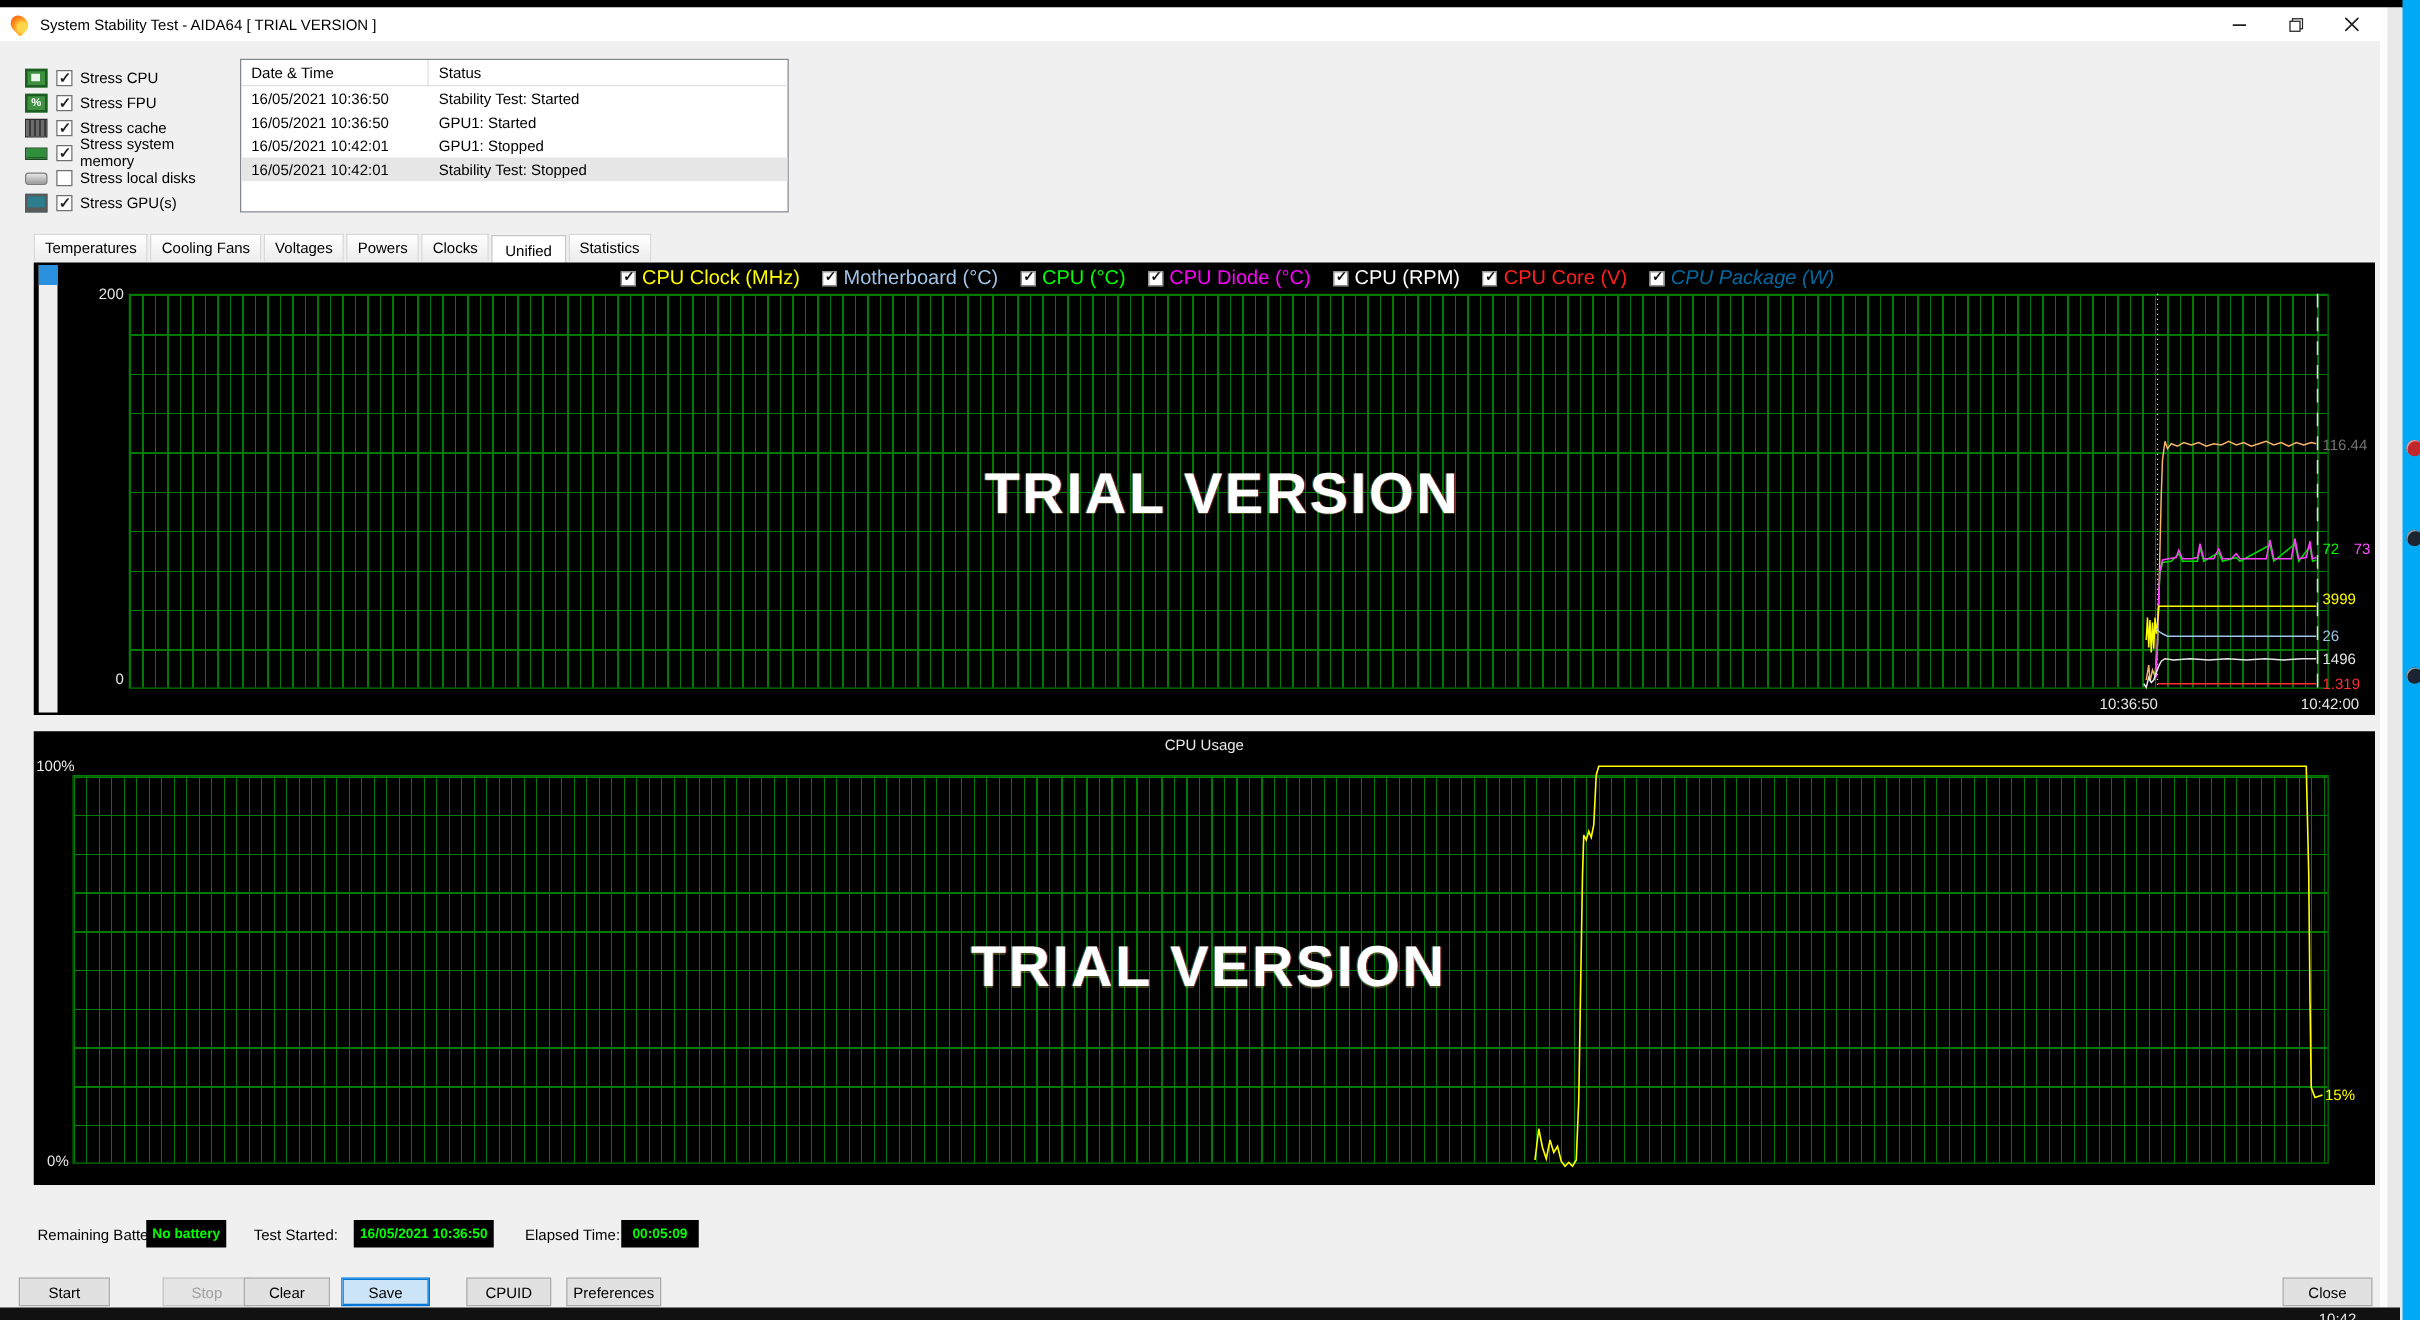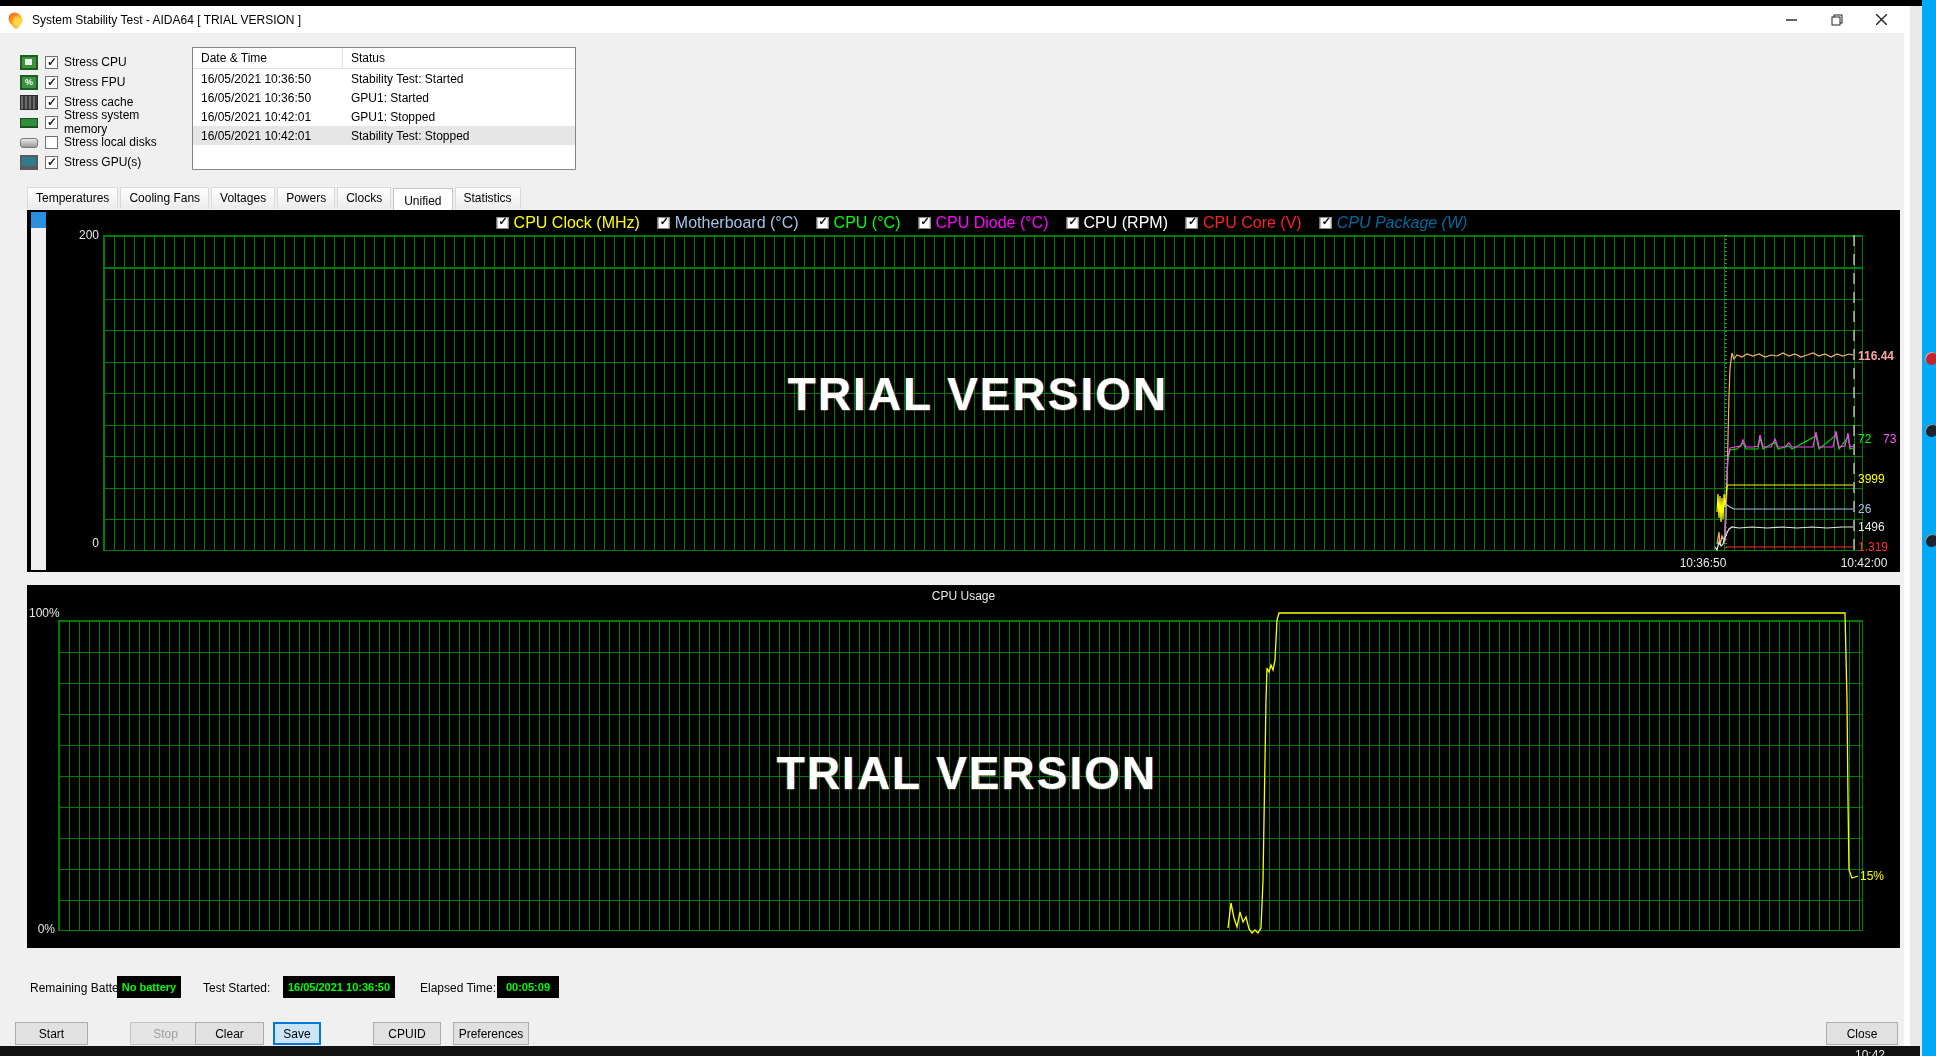--- a/index.html
+++ b/index.html
@@ -34,21 +34,21 @@
   .icon-fpu    { background:#3d9140; border:2px solid #1c5e22; color:#fff; font-size:9px; font-weight:bold; text-align:center; line-height:10px; }
   .icon-cache  { background:repeating-linear-gradient(to right,#6b6b6b 0 2px,#3a3a3a 2px 4px); border:1px solid #2c2c2c; }
   .icon-mem    { height:10px !important; margin-top:2px; background:linear-gradient(to bottom,#2f8f3b 0 7px,#1c5e22 7px 10px); border:1px solid #174e1c; }
   .icon-disk   { height:10px !important; margin-top:2px; background:linear-gradient(to bottom,#e8e8e8,#9a9a9a); border:1px solid #7a7a7a; border-radius:3px; }
   .icon-gpu    { background:#2e7d8c; border:2px solid #5a5a5a; border-bottom-width:4px; }
   .cb { width:13px; height:13px; background:#fff; border:1px solid #707070; margin-right:6px; position:relative; flex:0 0 13px; }
   .cb::after { content:"✓"; position:absolute; left:1px; top:-2px; font-size:12px; font-weight:bold; color:#222; visibility:hidden; }
   .cb.checked::after { visibility:visible; }
 
   
-  #log-table { left:192px; top:47px; width:384px; height:123px; background:#fff; border:1px solid #828790; }
+  #log-table { left:192px; top:47px; width:439px; height:123px; background:#fff; border:1px solid #828790; }
   .log-header { display:flex; height:21px; border-bottom:1px solid #e0e0e0; align-items:center; }
   .log-header .c1 { width:150px; padding-left:8px; border-right:1px solid #e0e0e0; height:100%; display:flex; align-items:center; }
   .log-header .c2 { padding-left:8px; }
   .log-row { display:flex; height:19px; align-items:center; }
   .log-row .c1 { width:150px; padding-left:8px; }
   .log-row .c2 { padding-left:8px; }
   .log-row.selected { background:#e6e6e6; }
 
   
   #tabbar { left:27px; top:187px; display:flex; align-items:flex-start; }
@@ -242,21 +242,21 @@
     <line x1="1827" y1="25" x2="1827" y2="341" stroke="#dcdcdc" stroke-width="1.2" stroke-dasharray="11 8"></line>
     <polyline fill="none" stroke="#f5b469" stroke-width="1.2" points="1690,334 1692,322 1693,335 1695,326 1697,331 1698,318 1699,306 1700,272 1701,228 1702,186 1703,158 1705,143 1707,149 1710,145 1715,147 1720,144 1726,146 1732,144 1738,147 1744,145 1750,146 1756,143 1762,146 1768,144 1774,147 1780,145 1786,143 1792,146 1798,144 1804,147 1810,144 1816,146 1822,144 1826,145"></polyline>
     <polyline fill="none" stroke="#00dd00" stroke-width="1.2" points="1697,334 1699,304 1700,268 1701,249 1703,240 1710,239 1716,233 1719,239 1731,239 1733,228 1736,239 1748,232 1751,239 1762,236 1765,239 1789,226 1792,239 1809,225 1812,239 1821,227 1823,239 1826,238"></polyline>
     <polyline fill="none" stroke="#ff40ff" stroke-width="1.2" points="1698,332 1699,300 1700,264 1701,246 1703,238 1708,237 1714,236 1716,230 1719,237 1726,237 1731,236 1733,225 1736,237 1744,237 1748,229 1751,237 1758,237 1762,233 1765,237 1774,237 1786,237 1789,222 1792,237 1800,237 1806,237 1809,221 1812,237 1818,236 1821,223 1823,237 1826,236"></polyline>
     <polyline fill="none" stroke="#ffff00" stroke-width="1.2" points="1690,302 1691,284 1692,308 1693,286 1694,312 1695,288 1696,309 1697,284 1698,297 1699,288 1700,275 1826,275"></polyline>
     <polyline fill="none" stroke="#a0c4e8" stroke-width="1.2" points="1698,293 1700,295 1703,297 1707,299 1826,299"></polyline>
     <polyline fill="none" stroke="#e8e8e8" stroke-width="1.2" points="1688,337 1690,340 1692,332 1694,336 1696,334 1698,328 1700,323 1702,319 1705,317 1712,318 1725,317 1740,318 1755,317 1770,318 1785,317 1800,318 1815,317 1826,317"></polyline>
     <polyline fill="none" stroke="#ff3030" stroke-width="1.2" points="1699,337 1826,337"></polyline>
   </svg>
 
-  <span class="readout" style="left: 1831px; top: 139px; color: #fca5a5; font-weight: bold;">116.44</span>
+  <span class="readout" style="left: 1831px; top: 139px; color: #737373;">116.44</span>
   <span class="readout" style="left: 1831px; top: 222px; color: rgb(0, 255, 0);">72</span>
   <span class="readout" style="left: 1856px; top: 222px; color: rgb(255, 80, 255);">73</span>
   <span class="readout" style="left: 1831px; top: 262px; color: rgb(255, 255, 0);">3999</span>
   <span class="readout" style="left: 1831px; top: 292px; color: rgb(160, 196, 232);">26</span>
   <span class="readout" style="left: 1831px; top: 310px; color: rgb(232, 232, 232);">1496</span>
   <span class="readout" style="left: 1831px; top: 330px; color: rgb(255, 48, 48);">1.319</span>
 
   <div class="watermark" style="left:951px; top:184px;">TRIAL VERSION</div>
 </div>
 
@@ -277,16 +277,16 @@
 <span class="status-label" style="left:30px;">Remaining Battery:</span>
 <div class="status-box" style="left:117px; min-width:64px;">No battery</div>
 <span class="status-label" style="left:203px;">Test Started:</span>
 <div class="status-box" style="left:283px; min-width:112px;">16/05/2021 10:36:50</div>
 <span class="status-label" style="left:420px;">Elapsed Time:</span>
 <div class="status-box" style="left:497px; min-width:62px;">00:05:09</div>
 
 <button class="btn" style="left:15px; width:73px;">Start</button>
 <button class="btn" style="left:96px; width:71px;margin-left:34px;" disabled="">Stop</button>
 <button class="btn" style="left:195px; width:69px;">Clear</button>
-<button class="btn default" style="left:273px; width:48px;">Save</button>
+<button class="btn default" style="left:273px; width:71px;">Save</button>
 <button class="btn" style="left:373px; width:68px;">CPUID</button>
 <button class="btn" style="left:453px; width:76px;">Preferences</button>
 <button class="btn" style="left:1826px; width:72px;">Close</button>
 
 </body></html>

